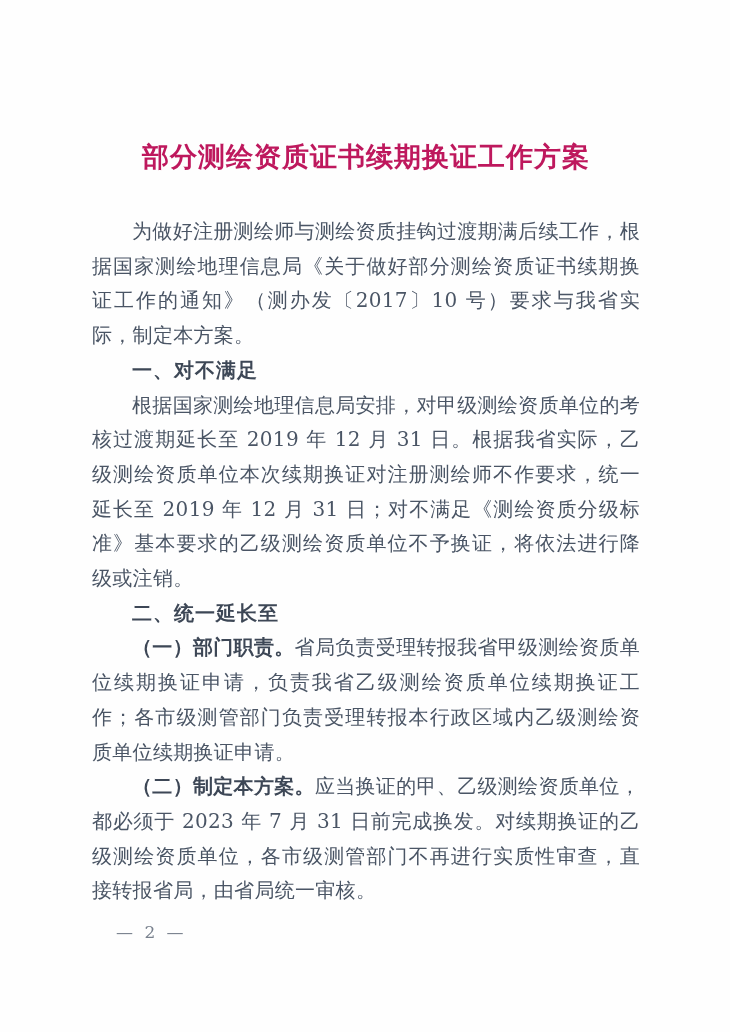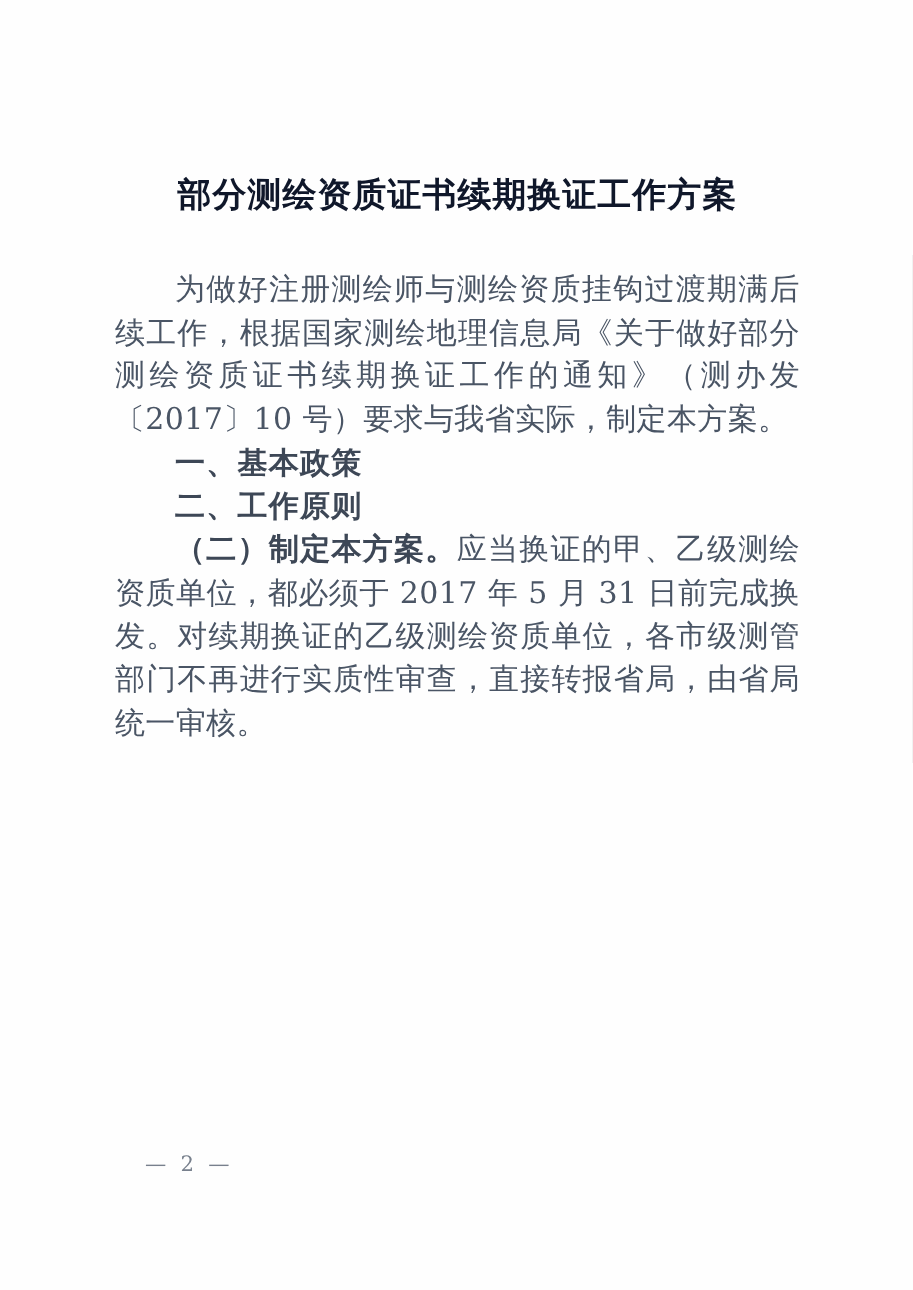--- a/index.html
+++ b/index.html
@@ -19,25 +19,25 @@
     color: #4a5565;
     overflow: hidden;
   }
   .doc-title {
     margin: 0 0 41px 0;
     text-align: center;
     font-size: 27px;
     line-height: 32px;
     font-weight: bold;
     letter-spacing: 1px;
-    color: #0f172a;
+    color: #be185d;
     font-family: "DejaVu Serif", "Liberation Serif", serif;
   }
   .doc-body {
-    font-size: 24px;
+    font-size: 20px;
     line-height: 34.7px;
     text-align: justify;
     letter-spacing: 0.3px;
   }
   .para {
     margin: 0;
     text-indent: 2em;
   }
   .para.heading {
     font-family: "DejaVu Sans", "Liberation Sans", sans-serif;
@@ -64,26 +64,28 @@
 <body>
 
 <div class="page">
 
   <h1 class="doc-title">部分测绘资质证书续期换证工作方案</h1>
 
   <div class="doc-body">
 
     <p class="para">为做好注册测绘师与测绘资质挂钩过渡期满后续工作，根据国家测绘地理信息局《关于做好部分测绘资质证书续期换证工作的通知》（测办发〔2017〕10 号）要求与我省实际，制定本方案。</p>
 
-    <p class="para heading">一、基本政策</p>
+    <p class="para heading">一、对不满足</p>
 
+    <p class="para">根据国家测绘地理信息局安排，对甲级测绘资质单位的考核过渡期延长至 2019 年 12 月 31 日。根据我省实际，乙级测绘资质单位本次续期换证对注册测绘师不作要求，统一延长至 2019 年 12 月 31 日；对不满足《测绘资质分级标准》基本要求的乙级测绘资质单位不予换证，将依法进行降级或注销。</p>
 
-    <p class="para heading">二、工作原则</p>
+    <p class="para heading">二、统一延长至</p>
 
+    <p class="para"><span class="lead">（一）部门职责。</span><span>省局负责受理转报我省甲级测绘资质单位续期换证申请，负责我省乙级测绘资质单位续期换证工作；各市级测管部门负责受理转报本行政区域内乙级测绘资质单位续期换证申请。</span></p>
 
-    <p class="para"><span class="lead">（二）制定本方案。</span><span>应当换证的甲、乙级测绘资质单位，都必须于 2017 年 5 月 31 日前完成换发。对续期换证的乙级测绘资质单位，各市级测管部门不再进行实质性审查，直接转报省局，由省局统一审核。</span></p>
+    <p class="para"><span class="lead">（二）制定本方案。</span><span>应当换证的甲、乙级测绘资质单位，都必须于 2023 年 7 月 31 日前完成换发。对续期换证的乙级测绘资质单位，各市级测管部门不再进行实质性审查，直接转报省局，由省局统一审核。</span></p>
 
 
   </div>
 
   <div class="page-footer">— 2 —</div>
 
 </div>
 
 </body></html>

